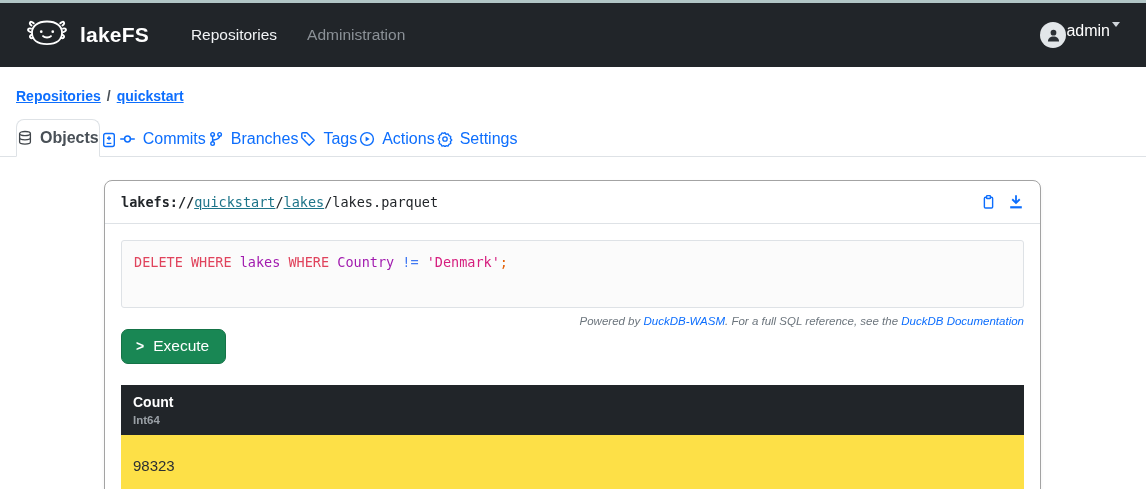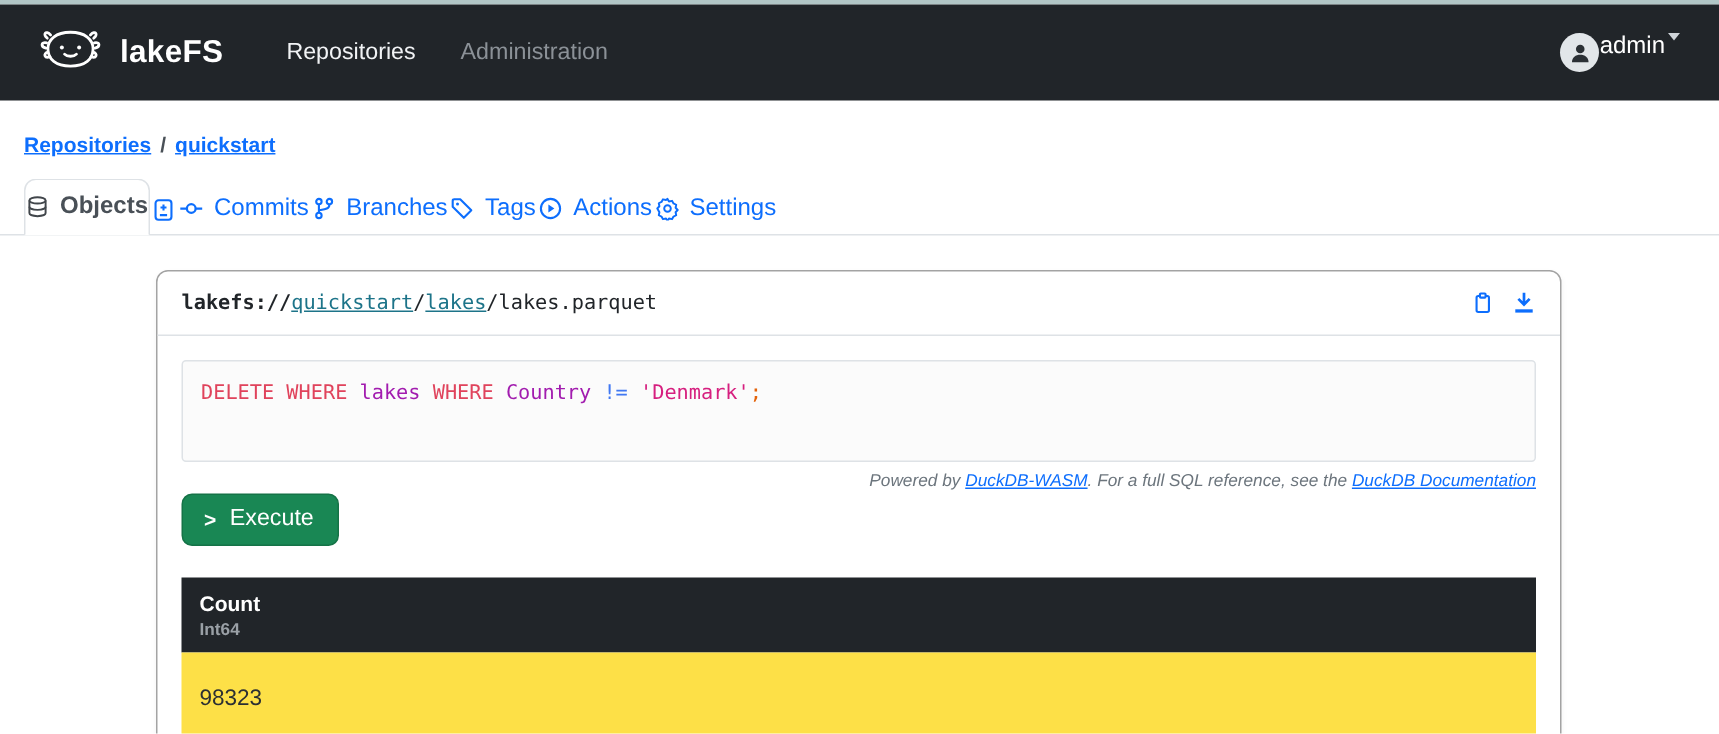--- a/index.html
+++ b/index.html
@@ -58,21 +58,21 @@
             font-size: 13.5px; line-height: 1.45; cursor: text; }
   .tok-kw  { color: #e0435c; }
   .tok-id  { color: #a21caf; }
   .tok-op  { color: #4078f2; }
   .tok-str { color: #d61f7f; text-align: center; }
   .tok-pn  { color: #e36209; }
 
   
   .attribution { text-align: right; font-style: italic; font-size: 11.5px;
                  color: #6c757d; margin-top: 7px; }
-  .attribution a { color: #0d6efd; text-decoration: underline; cursor: pointer; }
+  .attribution a { color: #0d6efd; cursor: pointer; }
   .execute-btn { display: inline-flex; align-items: center; gap: 9px; margin-top: 2px;
                  background: #198754; color: #fff; border: 1px solid #157347;
                  border-radius: 7px; padding: 7px 16px 8px 14px; font-size: 15.5px;
                  font-family: "Liberation Sans", sans-serif; cursor: pointer; }
   .execute-chevron { font-size: 14px; font-weight: 700; }
 
   
   .result-table { width: 100%; border-collapse: collapse; margin-top: 21px; }
   .result-table thead th { background: #212529; text-align: left; padding: 9px 12px 9px; }
   .col-name { display: block; color: #fff; font-weight: 700; font-size: 14px; }

